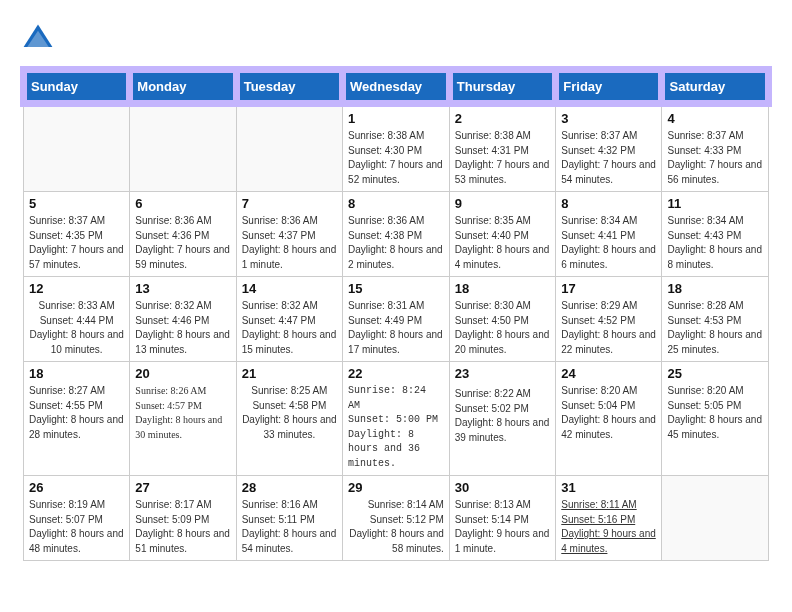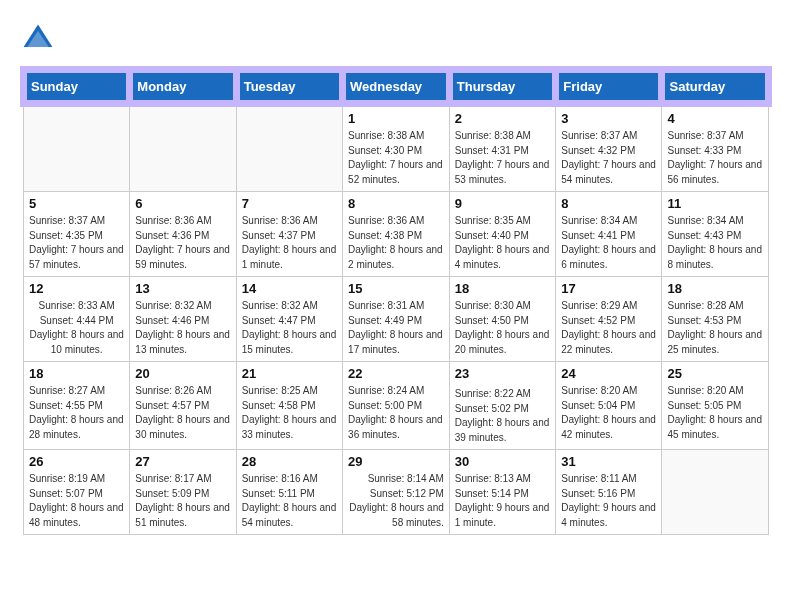--- a/index.html
+++ b/index.html
@@ -235,33 +235,33 @@
       </tr>
       <tr>
         <td>
           <div class="day-num">18</div>
           <div class="day-info" style="white-space: pre-line;">Sunrise: 8:27 AM
 Sunset: 4:55 PM
 Daylight: 8 hours and 28 minutes.</div>
         </td>
         <td>
           <div class="day-num">20</div>
-          <div class="day-info" style="white-space: pre-line;">Sunrise: 8:26 AM
+          <div class="day-info" style="white-space: pre-line; font-family: Liberation Serif, serif;">Sunrise: 8:26 AM
 Sunset: 4:57 PM
 Daylight: 8 hours and 30 minutes.</div>
         </td>
         <td>
           <div class="day-num">21</div>
-          <div class="day-info" style="white-space: pre-line;">Sunrise: 8:25 AM
+          <div class="day-info" style="white-space: pre-line; text-align: center;">Sunrise: 8:25 AM
 Sunset: 4:58 PM
 Daylight: 8 hours and 33 minutes.</div>
         </td>
         <td>
           <div class="day-num">22</div>
-          <div class="day-info" style="white-space: pre-line;">Sunrise: 8:24 AM
+          <div class="day-info" style="white-space: pre-line; font-family: Liberation Mono, monospace;">Sunrise: 8:24 AM
 Sunset: 5:00 PM
 Daylight: 8 hours and 36 minutes.</div>
         </td>
         <td>
           <div class="day-num">23</div>
           <div class="day-info" style="white-space: pre-line; margin-top: 6px;">Sunrise: 8:22 AM
 Sunset: 5:02 PM
 Daylight: 8 hours and 39 minutes.</div>
         </td>
         <td>
@@ -303,20 +303,20 @@
 Daylight: 8 hours and 58 minutes.</div>
         </td>
         <td>
           <div class="day-num">30</div>
           <div class="day-info" style="white-space: pre-line;">Sunrise: 8:13 AM
 Sunset: 5:14 PM
 Daylight: 9 hours and 1 minute.</div>
         </td>
         <td>
           <div class="day-num">31</div>
-          <div class="day-info" style="white-space: pre-line;">Sunrise: 8:11 AM
+          <div class="day-info" style="white-space: pre-line; text-decoration: underline;">Sunrise: 8:11 AM
 Sunset: 5:16 PM
 Daylight: 9 hours and 4 minutes.</div>
         </td>
         <td class="empty"></td>
       </tr>
     </tbody>
 </table>
 
 </body></html>

